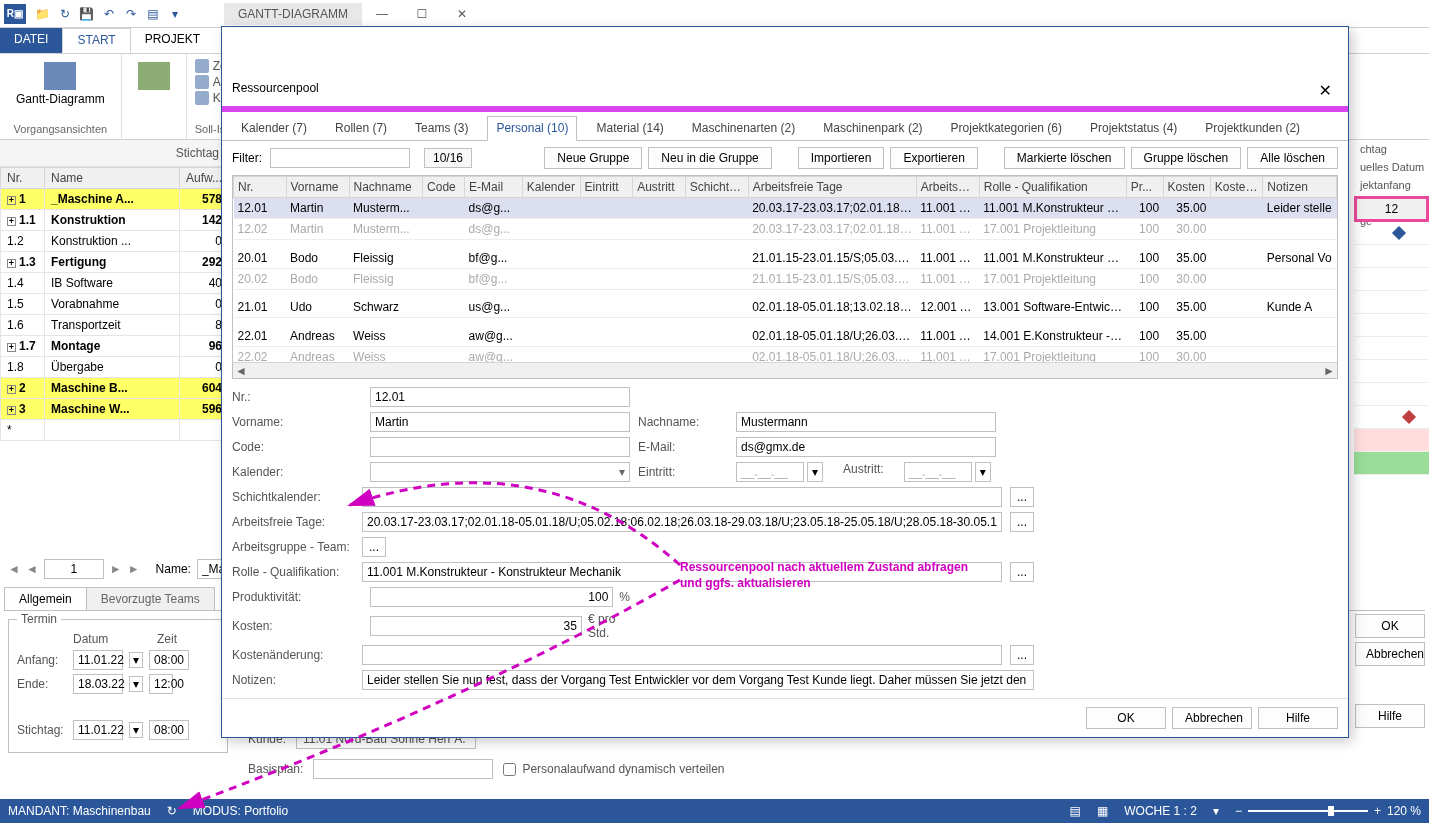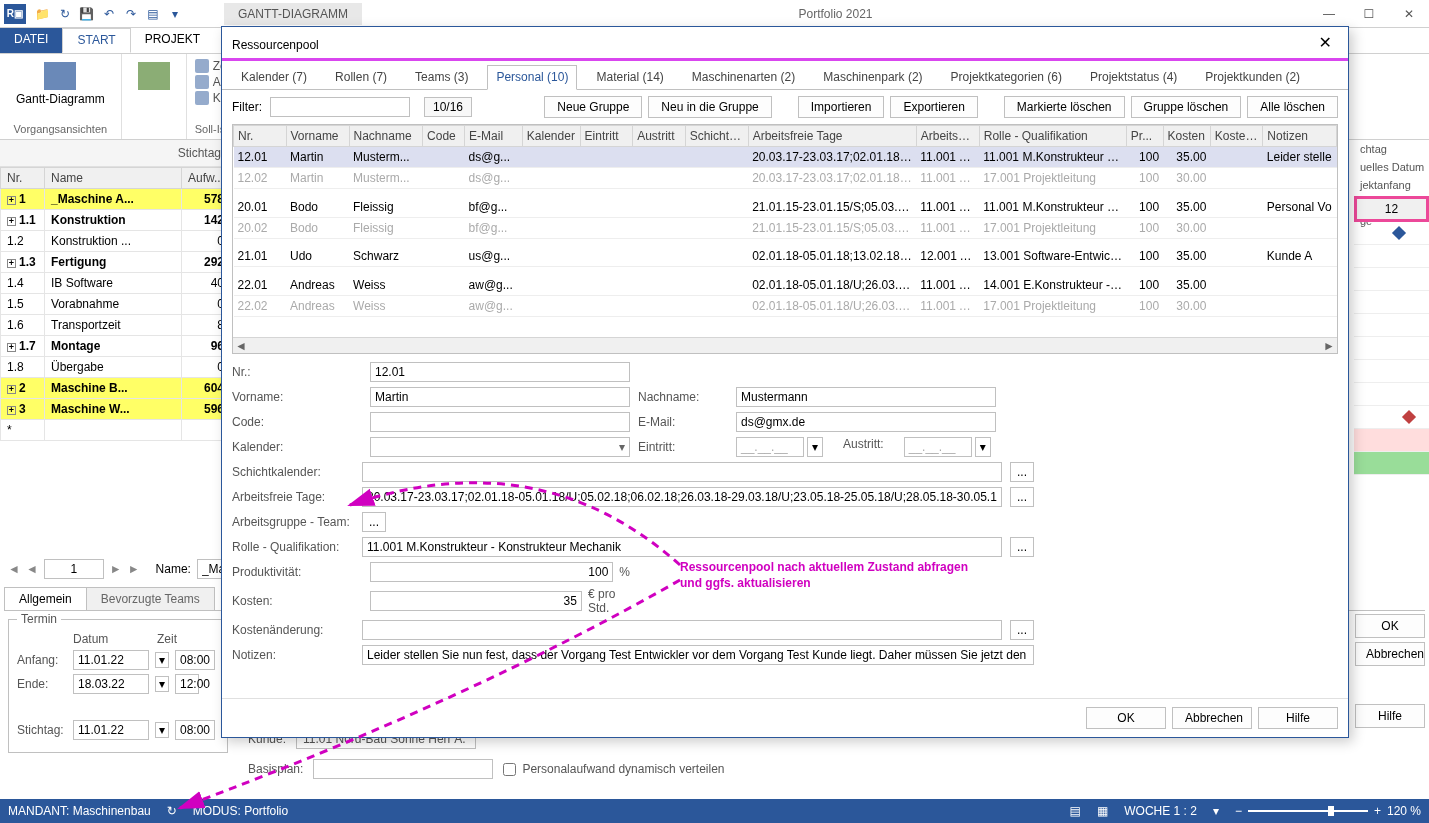--- a/index.html
+++ b/index.html
@@ -25,21 +25,21 @@
 .ribbon { height: 86px; border-bottom: 1px solid #d0d0d0; display: flex; background: #fff; }
 .ribbon .group { border-right: 1px solid #e0e0e0; padding: 4px 8px; display: flex; flex-direction: column; justify-content: space-between; }
 .ribbon .group .label { text-align: center; color: #666; font-size: 11px; }
 .ribbon .bigbtn { display: flex; flex-direction: column; align-items: center; justify-content: center; padding: 4px 8px; }
 .ribbon .bigbtn .ico { width: 32px; height: 28px; background: #2b579a; opacity: .7; margin-bottom: 2px; }
 .ribbon .smallrow { display: flex; align-items: center; gap: 4px; padding: 1px 0; color: #555; }
 .ribbon .smallrow .ico { width: 14px; height: 14px; background: #2b579a; opacity: .5; border-radius: 2px; }
 
 
 .mainrow { display: flex; }
-.leftpanel { width: 232px; border-right: 1px solid #b91c1c; }
+.leftpanel { width: 232px; border-right: 3px solid #b91c1c; }
 .stichtag-label { text-align: right; padding: 6px 10px; color: #555; background:#f5f5f5; border-bottom:1px solid #e0e0e0;}
 .task-table { width: 100%; border-collapse: collapse; }
 .task-table th { background: #f0f0f0; border: 1px solid #d5d5d5; padding: 3px 6px; text-align: left; font-weight: normal; color: #444; }
 .task-table td { border: 1px solid #e5e5e5; padding: 3px 6px; }
 .task-table tr.yellow td { background: #ffff66; font-weight: bold; }
 .task-table tr.bold td { font-weight: bold; }
 .task-table td.num { text-align: right; }
 .task-expand { display:inline-block; width:9px; height:9px; border:1px solid #888; text-align:center; line-height:7px; font-size:9px; margin-right:3px;}
 
 
@@ -54,36 +54,36 @@
 .lowerpanel { position:absolute; left:4px; top:555px; right:4px; }
 .lowerpanel .nrbar { display:flex; align-items:center; gap:6px; padding:4px;}
 .lowerpanel .nrbar input { border:1px solid #c0c0c0; padding:2px 4px; width:60px; text-align:center;}
 .lowerpanel .tabs { display:flex; border-bottom:1px solid #c0c0c0; margin-top:4px;}
 .lowerpanel .tabs .t { padding:4px 14px; border:1px solid #c0c0c0; border-bottom:none; background:#fff; margin-right:-1px;}
 .lowerpanel .tabs .t.inactive { background:#f0f0f0; color:#666;}
 .lowerpanel .termin { border:1px solid #c0c0c0; margin:8px 4px; padding:8px; width:220px; position:relative;}
 .lowerpanel .termin .legend { position:absolute; top:-8px; left:8px; background:#fff; padding:0 4px; color:#555;}
 .lowerpanel .termin .row { display:flex; align-items:center; gap:6px; margin:4px 0;}
 .lowerpanel .termin .row label { width:50px; color:#555;}
-.lowerpanel .termin .datebox { border:1px solid #c0c0c0; padding:2px 4px; width:76px; display:inline-block;}
+.lowerpanel .termin .datebox { border:1px solid #c0c0c0; padding:2px 4px; width:50px; display:inline-block;}
 .lowerpanel .termin .dd { border:1px solid #c0c0c0; width:14px; text-align:center; display:inline-block;}
 .lowerpanel .kunde-row { display:flex; gap:10px; align-items:center; padding:2px 8px; color:#555;}
 .lowerpanel .kunde-row .val { border:1px solid #c0c0c0; padding:2px 6px; background:#fff; flex:0 0 180px;}
 .lowerpanel .checkbox-row { display:flex; align-items:center; gap:6px;}
 
 
 .statusbar { position:absolute; left:0; right:0; bottom:0; height:24px; background:#2b579a; color:#fff; display:flex; align-items:center; padding:0 8px; gap:16px;}
 .statusbar .spacer { flex:1;}
 .statusbar .zoom { display:flex; align-items:center; gap:6px;}
 .statusbar .zoom .track { width:120px; height:2px; background:#fff; position:relative;}
 .statusbar .zoom .track .thumb { position:absolute; top:-4px; left:80px; width:6px; height:10px; background:#fff;}
 
 
 .dialog { position:absolute; left:221px; top:26px; width:1128px; height:712px; background:#fff; border:1px solid #2b579a; box-shadow:4px 4px 12px rgba(0,0,0,.2); display:flex; flex-direction:column;}
-.dialog .dlg-title { padding:6px 10px; border-bottom:3px solid #d946ef; display:flex; justify-content:space-between; align-items:flex-end;}
+.dialog .dlg-title { padding:6px 10px; border-bottom:6px solid #d946ef; display:flex; justify-content:space-between; align-items:flex-start;margin-top:48px;}
 .dialog .dlg-title .close { font-size:16px; cursor:pointer; padding:0 6px;}
 .dialog .dlg-tabs { display:flex; gap:10px; padding:4px 10px 0; border-bottom:1px solid #c0c0c0;}
 .dialog .dlg-tabs .t { padding:4px 8px; color:#444; cursor:pointer; border:1px solid transparent;}
 .dialog .dlg-tabs .t.active { color:#2b579a; border:1px solid #c0c0c0; border-bottom:1px solid #fff; background:#fff; margin-bottom:-1px;}
 .dialog .filterbar { display:flex; align-items:center; padding:6px 10px; gap:8px;}
 .dialog .filterbar input { border:1px solid #c0c0c0; padding:2px 4px;}
 .dialog .filterbar .count { border:1px solid #c0c0c0; padding:2px 8px; background:#f8f8f8; margin-left:6px;}
 .dialog .filterbar .btns { margin-left:auto; display:flex; gap:6px;}
 .dialog .filterbar .btns button, .dialog .dlg-footer button { border:1px solid #c0c0c0; background:#fdfdfd; padding:3px 12px; cursor:pointer;}
 .dialog .gridwrap { border:1px solid #c0c0c0; margin:0 10px; height:230px; overflow:hidden; position:relative;}
@@ -130,21 +130,20 @@
   <div class="qat">
     <span>📁</span>
     <span>↻</span>
     <span>💾</span>
     <span>↶</span>
     <span>↷</span>
     <span>▤</span>
     <span>▾</span>
   </div>
   <div class="context-tab">GANTT-DIAGRAMM</div>
-  <div class="title">Portfolio 2021</div>
   <div class="wincontrols">
     <span>—</span>
     <span>☐</span>
     <span>✕</span>
   </div>
 </div>
 
 <div class="ribbon-tabs">
   <div class="tab file">DATEI</div>
   <div class="tab active">START</div>

